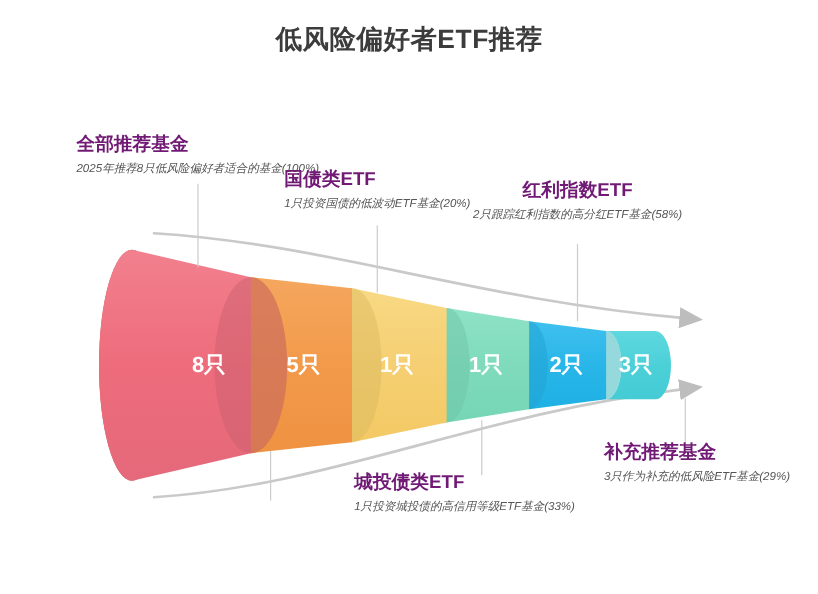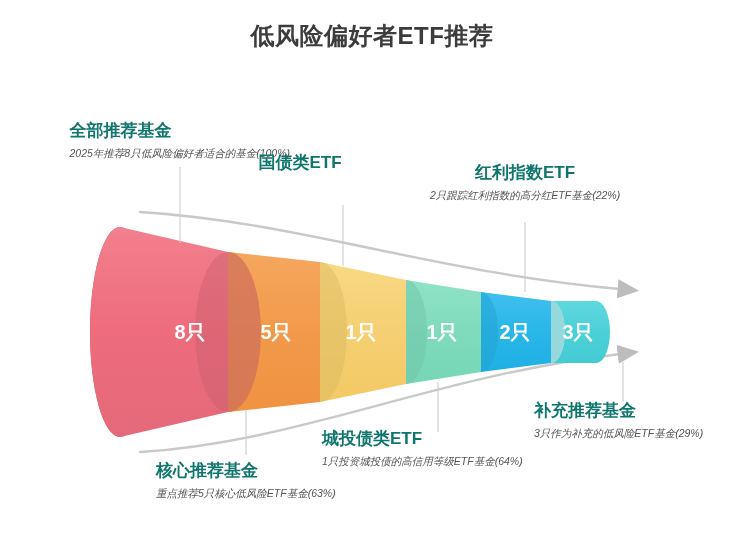--- a/index.html
+++ b/index.html
@@ -31,21 +31,21 @@
     color: #3c3c3c;
     letter-spacing: 0.5px;
   }
   .stage-label {
     position: absolute;
     color: #3c3c3c;
   }
   .stage-label .stage-title {
     font-size: 17px;
     font-weight: bold;
-    color: #0f766e;
+    color: #701a75;
     white-space: nowrap;
     line-height: 1.25;
   }
   .stage-label .stage-desc {
     font-size: 10.5px;
     font-weight: normal;
     color: #555555;
     white-space: nowrap;
     line-height: 1.3;
     margin-top: 6px;
@@ -168,37 +168,34 @@
     </g>
 
   </svg>
 
   
   <div class="stage-label label-left" style="left: 69.5px; top: 120px;">
     <div class="stage-title">全部推荐基金</div>
     <div class="stage-desc">2025年推荐8只低风险偏好者适合的基金(100%)</div>
   </div>
 
-  <div class="stage-label label-left" style="left: 156px; top: 460px;">
-    <div class="stage-title">核心推荐基金</div>
-    <div class="stage-desc">重点推荐5只核心低风险ETF基金(63%)</div>
-  </div>
 
   <div class="stage-label label-left" style="left: 258.5px; top: 152px;">
     <div class="stage-title">国债类ETF</div>
+    <div class="stage-desc">1只投资国债的低波动ETF基金(20%)</div>
   </div>
 
   <div class="stage-label label-left" style="left: 322px; top: 428px;">
     <div class="stage-title">城投债类ETF</div>
-    <div class="stage-desc">1只投资城投债的高信用等级ETF基金(64%)</div>
+    <div class="stage-desc">1只投资城投债的高信用等级ETF基金(33%)</div>
   </div>
 
   <div class="stage-label label-left" style="left: 430px; top: 162px; text-align: center;">
     <div class="stage-title">红利指数ETF</div>
-    <div class="stage-desc">2只跟踪红利指数的高分红ETF基金(22%)</div>
-  </div>
-
-  <div class="stage-label label-left" style="left: 534px; top: 400px;">
+    <div class="stage-desc">2只跟踪红利指数的高分红ETF基金(58%)</div>
+  </div>
+
+  <div class="stage-label label-left" style="left: 549px; top: 400px;">
     <div class="stage-title">补充推荐基金</div>
     <div class="stage-desc">3只作为补充的低风险ETF基金(29%)</div>
   </div>
 
 </div>
 
 </body></html>

